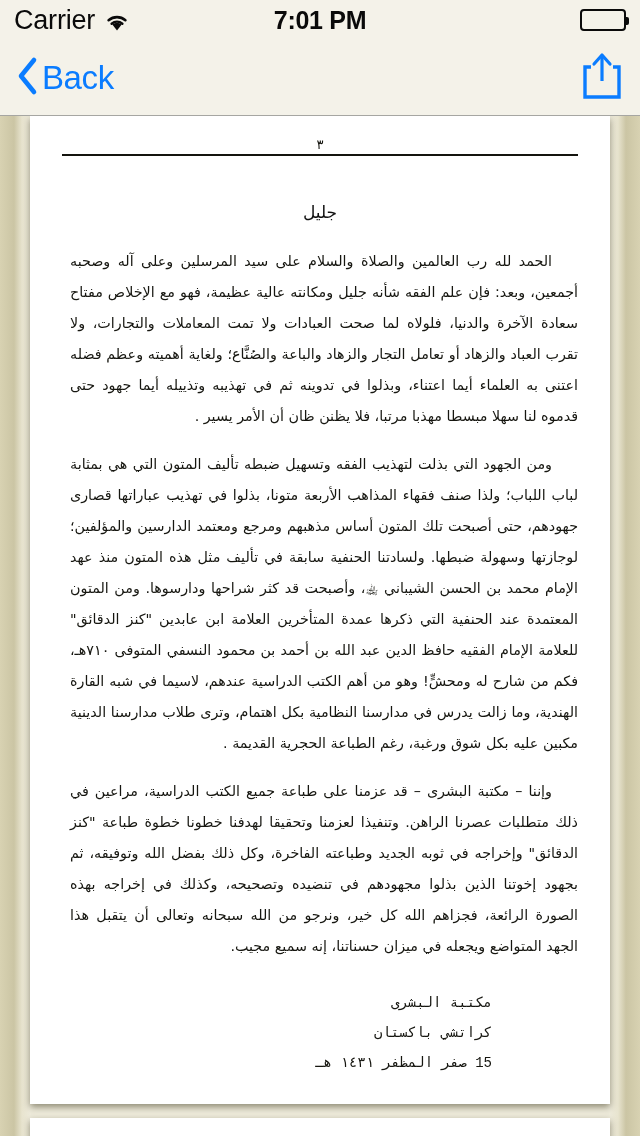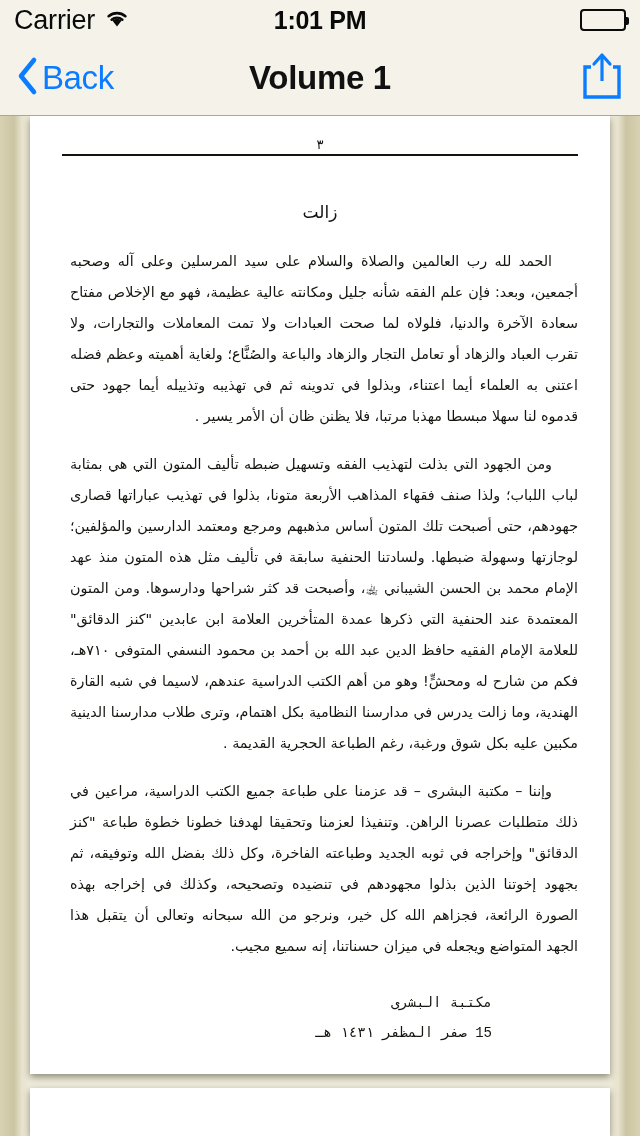--- a/index.html
+++ b/index.html
@@ -20,21 +20,21 @@
     position: relative;
     height: 40px;
     background: #f4f2e9;
     display: flex;
     align-items: center;
     padding: 0 14px;
     box-sizing: border-box;
   }
   .status-left {
     display: flex;
-    align-items: center;
+    align-items: flex-end;
     gap: 9px;
   }
   .carrier-label {
     font-size: 27px;
     color: #0a0a0a;
     letter-spacing: -0.2px;
   }
   .wifi-icon { display: block; }
   .status-time {
     position: absolute;
@@ -196,66 +196,66 @@
   <div class="status-left">
     <span class="carrier-label">Carrier</span>
     <span class="wifi-icon">
       <svg width="26" height="20" viewBox="0 0 26 20" aria-hidden="true">
         <path d="M13 18.4 L8.3 12.6 a7.6 7.6 0 0 1 9.4 0 Z" fill="#0a0a0a"></path>
         <path d="M4.6 8.2 a13 13 0 0 1 16.8 0" stroke="#0a0a0a" stroke-width="2.6" fill="none" stroke-linecap="round"></path>
         <path d="M7.6 11.7 a8.6 8.6 0 0 1 10.8 0" stroke="#0a0a0a" stroke-width="2.4" fill="none" stroke-linecap="round"></path>
       </svg>
     </span>
   </div>
-  <div class="status-time">1:01 PM</div>
+  <div class="status-time">7:01 PM</div>
   <div class="status-right">
     <span class="battery">
       <span class="battery-fill"></span>
       <span class="battery-cap"></span>
     </span>
   </div>
 </div>
 
 <div class="nav-bar">
   <button class="nav-back">
     <span>
       <svg width="22" height="40" viewBox="0 0 22 40" aria-hidden="true">
         <path d="M18 4 L5 20 L18 36" stroke="#0a7cff" stroke-width="4.6" fill="none" stroke-linecap="round" stroke-linejoin="round"></path>
       </svg>
     </span>
     <span class="back-label">Back</span>
   </button>
 
-  <div class="nav-title">Volume 1</div>
 
   <button class="nav-share">
     <span>
       <svg width="44" height="52" viewBox="0 0 44 52" aria-hidden="true">
         <path d="M11 17 H5 V47 H39 V17 H33" stroke="#0a7cff" stroke-width="3.4" fill="none" stroke-linejoin="miter"></path>
         <line x1="22" y1="7" x2="22" y2="31" stroke="#0a7cff" stroke-width="3.2" stroke-linecap="butt"></line>
         <path d="M14 14 L22 5 L30 14" stroke="#0a7cff" stroke-width="3.2" fill="none" stroke-linecap="round" stroke-linejoin="round"></path>
       </svg>
     </span>
   </button>
 </div>
 
 <div class="reader">
 
   <div class="page">
     <div class="folio">٣</div>
     <div class="rule"></div>
 
-    <h2 class="doc-heading">زالت</h2>
+    <h2 class="doc-heading">جليل</h2>
 
     <p class="body-text">الحمد لله رب العالمين والصلاة والسلام على سيد المرسلين وعلى آله وصحبه أجمعين، وبعد: فإن علم الفقه شأنه جليل ومكانته عالية عظيمة، فهو مع الإخلاص مفتاح سعادة الآخرة والدنيا، فلولاه لما صحت العبادات ولا تمت المعاملات والتجارات، ولا تقرب العباد والزهاد أو تعامل التجار والزهاد والباعة والصُنَّاع؛ ولغاية أهميته وعظم فضله اعتنى به العلماء أيما اعتناء، وبذلوا في تدوينه ثم في تهذيبه وتذييله أيما جهود حتى قدموه لنا سهلا مبسطا مهذبا مرتبا، فلا يظنن ظان أن الأمر يسير .</p>
     <p class="body-text">ومن الجهود التي بذلت لتهذيب الفقه وتسهيل ضبطه تأليف المتون التي هي بمثابة لباب اللباب؛ ولذا صنف فقهاء المذاهب الأربعة متونا، بذلوا في تهذيب عباراتها قصارى جهودهم، حتى أصبحت تلك المتون أساس مذهبهم ومرجع ومعتمد الدارسين والمؤلفين؛ لوجازتها وسهولة ضبطها. ولسادتنا الحنفية سابقة في تأليف مثل هذه المتون منذ عهد الإمام محمد بن الحسن الشيباني ﵀، وأصبحت قد كثر شراحها ودارسوها. ومن المتون المعتمدة عند الحنفية التي ذكرها عمدة المتأخرين العلامة ابن عابدين "كنز الدقائق" للعلامة الإمام الفقيه حافظ الدين عبد الله بن أحمد بن محمود النسفي المتوفى ٧١٠هـ، فكم من شارح له ومحشٍّ! وهو من أهم الكتب الدراسية عندهم، لاسيما في شبه القارة الهندية، وما زالت يدرس في مدارسنا النظامية بكل اهتمام، وترى طلاب مدارسنا الدينية مكبين عليه بكل شوق ورغبة، رغم الطباعة الحجرية القديمة .</p>
     <p class="body-text">وإننا – مكتبة البشرى – قد عزمنا على طباعة جميع الكتب الدراسية، مراعين في ذلك متطلبات عصرنا الراهن. وتنفيذا لعزمنا وتحقيقا لهدفنا خطونا خطوة طباعة "كنز الدقائق" وإخراجه في ثوبه الجديد وطباعته الفاخرة، وكل ذلك بفضل الله وتوفيقه، ثم بجهود إخوتنا الذين بذلوا مجهودهم في تنضيده وتصحيحه، وكذلك في إخراجه بهذه الصورة الرائعة، فجزاهم الله كل خير، ونرجو من الله سبحانه وتعالى أن يتقبل هذا الجهد المتواضع ويجعله في ميزان حسناتنا، إنه سميع مجيب.</p>
 
     <div class="colophon">
       <div>مكتبة البشرى</div>
+      <div>كراتشي باكستان</div>
       <div>15 صفر المظفر ١٤٣١ هـ</div>
     </div>
   </div>
 
   <div class="page">
     
     
 
     
 

